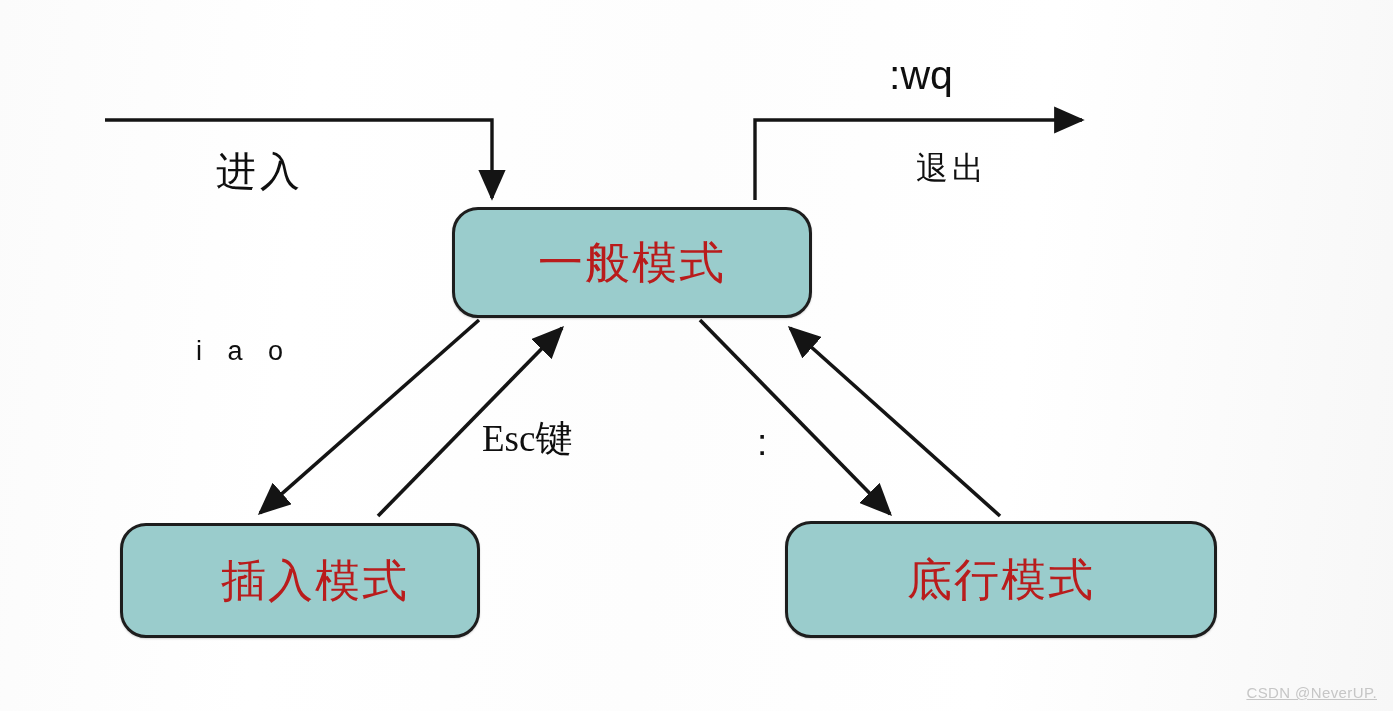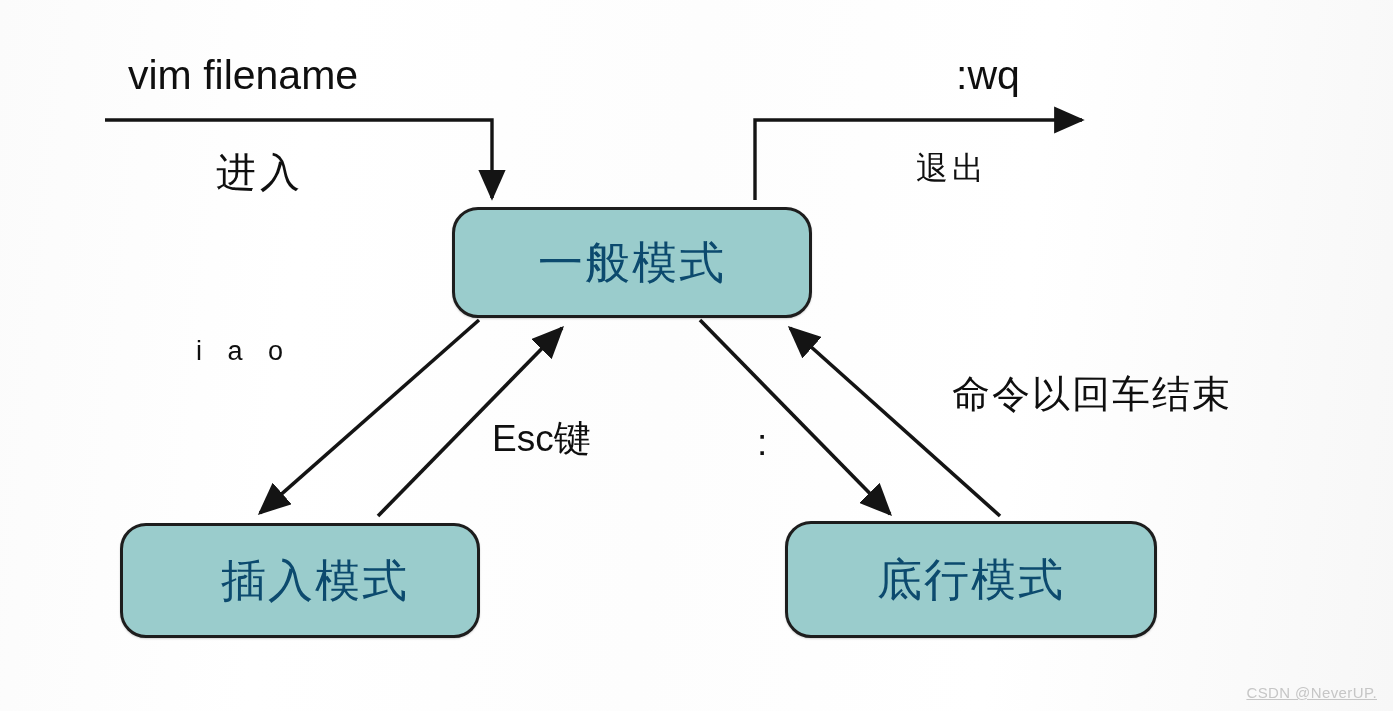--- a/index.html
+++ b/index.html
@@ -35,54 +35,54 @@
     background: #9acccc;
     display: flex;
     align-items: center;
     justify-content: center;
     box-shadow: 0 1px 2px rgba(0,0,0,0.18);
   }
   .mode-label {
     font-family: "DejaVu Serif", "Liberation Serif", serif;
     font-size: 45px;
     line-height: 1;
-    color: #0c4a6e;
+    color: #b91c1c;
     letter-spacing: 2px;
     white-space: nowrap;
   }
   #box-normal {
     left: 452px;  top: 207px;  width: 360px;  height: 111px;
   }
   #box-insert {
     left: 120px;  top: 523px;  width: 360px;  height: 115px; padding-left: 30px;
   }
   #box-cmdline {
-    left: 785px;  top: 521px;  width: 372px;  height: 117px;
+    left: 785px;  top: 521px;  width: 432px;  height: 117px;
   }
 
   
   .anno {
     position: absolute;
     white-space: nowrap;
     color: #0f0f0f;
     line-height: 1;
   }
   .anno-latin {
     font-family: "Liberation Sans", "DejaVu Sans", sans-serif;
   }
   .anno-cjk {
-    font-family: Liberation Sans, sans-serif;
+    font-family: Liberation Serif, serif;
   }
 
   #lbl-vim-filename { left: 128px; top: 55px;  font-size: 41px; }
-  #lbl-wq           { left: 956px; top: 55px;  font-size: 41px; text-align: right; }
+  #lbl-wq           { left: 889px; top: 55px;  font-size: 41px; text-align: right; }
   #lbl-enter        { left: 216px; top: 152px; font-size: 40px; letter-spacing: 4px; }
   #lbl-exit         { left: 916px; top: 152px; font-size: 32px; letter-spacing: 4px; }
   #lbl-iao          { left: 196px; top: 338px; font-size: 27px; letter-spacing: 9px; }
-  #lbl-esc          { left: 492px; top: 420px; font-size: 37px; }
+  #lbl-esc          { left: 482px; top: 420px; font-size: 37px; }
   #lbl-colon        { left: 757px; top: 424px; font-size: 37px; }
   #lbl-cmd-enter    { left: 952px; top: 375px; font-size: 38px; letter-spacing: 2px; }
 
   
   #watermark {
     position: absolute;
     right: 16px;
     bottom: 10px;
     font-family: "Liberation Sans", "DejaVu Sans", sans-serif;
     font-size: 15px;
@@ -122,31 +122,29 @@
   </div>
 
   <div class="mode-box" id="box-insert">
     <span class="mode-label">插入模式</span>
   </div>
 
   <div class="mode-box" id="box-cmdline">
     <span class="mode-label">底行模式</span>
   </div>
 
-  <div class="anno anno-latin" id="lbl-vim-filename">vim filename</div>
 
   <div class="anno anno-cjk" id="lbl-enter">进入</div>
 
   <div class="anno anno-latin" id="lbl-wq">:wq</div>
 
   <div class="anno anno-cjk" id="lbl-exit">退出</div>
 
   <div class="anno anno-latin" id="lbl-iao">i a o</div>
 
   <div class="anno anno-cjk" id="lbl-esc">Esc键</div>
 
   <div class="anno anno-latin" id="lbl-colon">:</div>
 
-  <div class="anno anno-cjk" id="lbl-cmd-enter">命令以回车结束</div>
 
   <div id="watermark">CSDN @NeverUP.</div>
 
 </div>
 
 </body></html>

